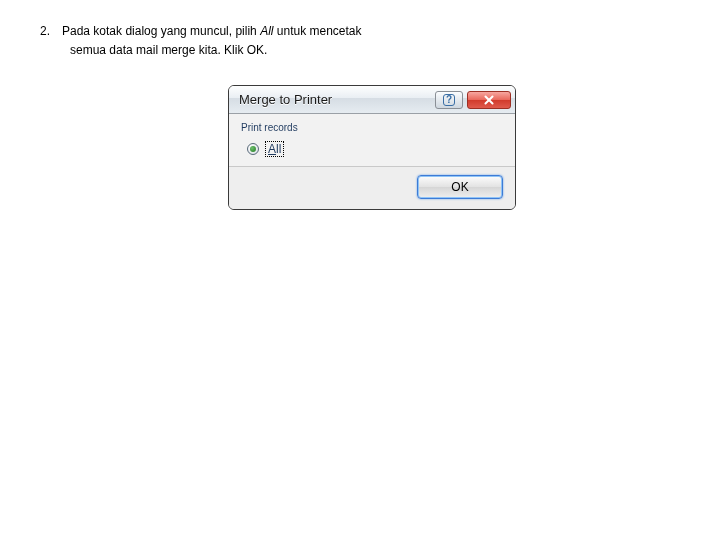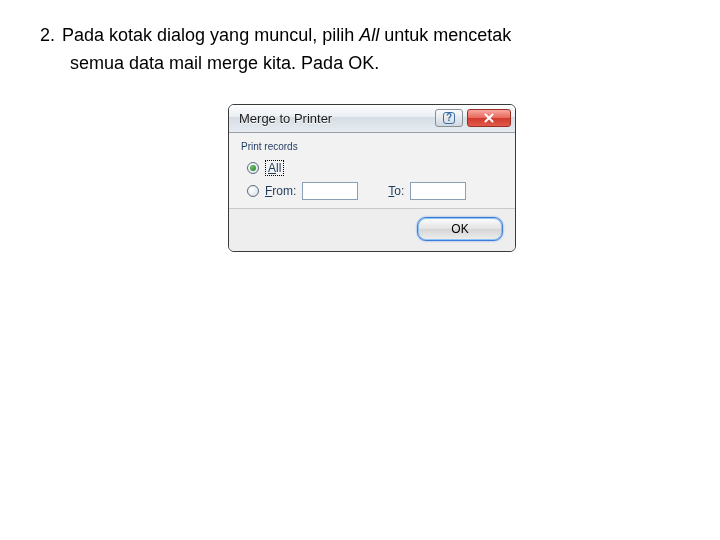--- a/index.html
+++ b/index.html
@@ -6,21 +6,21 @@
   body {
     margin: 0;
     width: 720px;
     height: 540px;
     background: #fff;
     font-family: "Segoe UI", Tahoma, Arial, sans-serif;
     color: #000;
   }
   .page { padding: 22px 40px 0 40px; }
   .instruction {
-    font-size: 18px;
+    font-size: 12px;
     line-height: 1.55;
     text-align: justify;
   }
   .num { display: inline-block; width: 22px; }
   .indent { padding-left: 30px; display: block; }
   .italic { font-style: italic; }
 
   .dialog-wrap {
     display: flex;
     justify-content: center;
@@ -126,38 +126,38 @@
     border-top: 1px solid #c9c9c9;
     background: #eeeeee;
     padding: 8px 12px 10px;
     display: flex;
     justify-content: flex-end;
     gap: 10px;
   }
   .btn {
     width: 86px; height: 24px;
     border: 1px solid #7a7f86;
-    border-radius: 9px;
+    border-radius: 4px;
     background: linear-gradient(to bottom,#fdfdfd,#e3e3e3 48%,#d6d6d6 52%,#efefef);
     display: flex; align-items: center; justify-content: center;
     font-size: 12px; color: #000;
     box-shadow: inset 0 0 0 1px rgba(255,255,255,0.7);
   }
   .btn.default {
     border-color: #3d7bd6;
     box-shadow: inset 0 0 0 1px #8fc4f7, 0 0 2px #5a9bea;
   }
 </style>
 </head>
 <body>
 
 <div class="page">
   <div class="instruction">
     <span class="num">2.</span><span>Pada kotak dialog yang muncul, pilih </span><span class="italic">All</span><span> untuk mencetak</span>
-    <span class="indent">semua data mail merge kita. Pada OK.</span>
+    <span class="indent">semua data mail merge kita. Klik OK.</span>
   </div>
 
   <div class="dialog-wrap">
     <div class="dialog">
 
       <div class="titlebar">
         <div class="titletext">Merge to Printer</div>
         <div class="winbtns">
           <div class="winbtn">
             <div class="help-glyph">?</div>
@@ -170,28 +170,20 @@
 
       <div class="body">
         <div class="group-label">Print records</div>
 
         <div class="row">
           <div class="radio checked"></div>
           <span class="opt-label focusbox"><span class="ul">A</span><span>ll</span></span>
         </div>
 
 
-        <div class="row">
-          <div class="radio"></div>
-          <span class="opt-label"><span class="ul">F</span><span>rom:</span></span>
-          <div class="txt"></div>
-          <span class="spacer"></span>
-          <span class="opt-label"><span class="ul">T</span><span>o:</span></span>
-          <div class="txt"></div>
-        </div>
       </div>
 
       <div class="footer">
         <div class="btn default">
           <span>OK</span>
         </div>
       </div>
 
     </div>
   </div>

